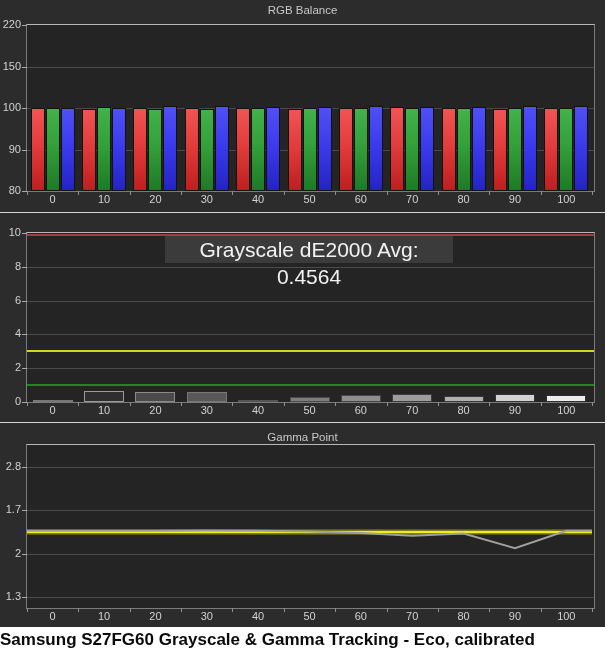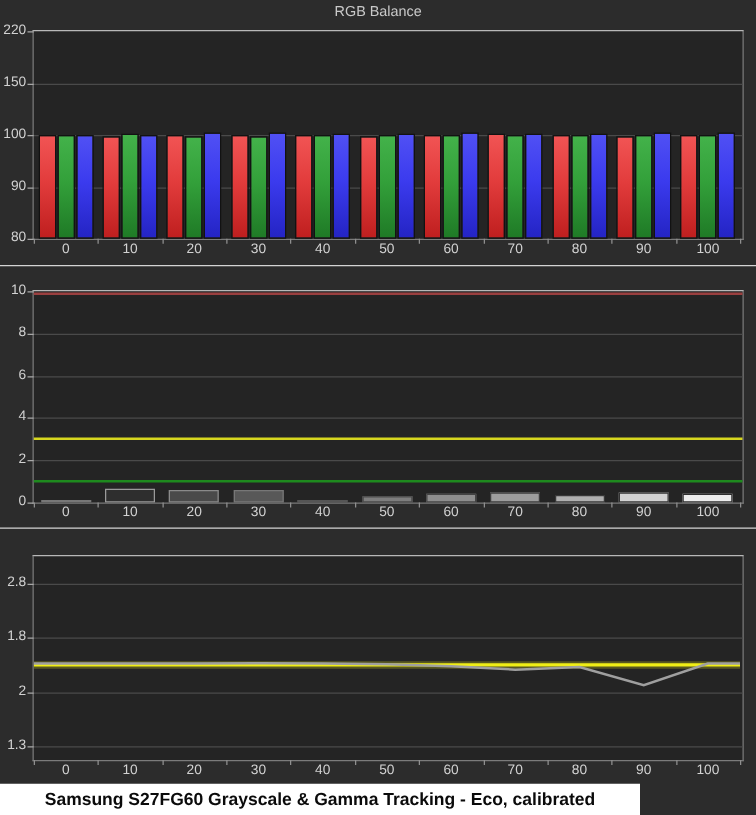--- a/index.html
+++ b/index.html
@@ -12,30 +12,31 @@
   .ref{position:absolute;left:0;width:100%;height:2px;}
   .bar{position:absolute;bottom:0;box-sizing:border-box;}
   .xlab{position:absolute;width:40px;text-align:center;font-size:11px;color:#d2d2d2;}
   .ylab{position:absolute;left:0;width:21px;text-align:right;font-size:11px;color:#d2d2d2;}
   .ydash{position:absolute;width:5px;height:1px;background:#a8a8a8;left:22px;}
   .xtick{position:absolute;width:1px;height:4px;background:#8f8f8f;}
   .sep{position:absolute;left:0;width:605px;height:1px;background:#d4d4d4;}
   .ovl{position:absolute;background:#3b3b3b;color:#f2f2f2;text-align:center;}
   #ovl-de{left:165px;top:236px;width:288px;height:27px;line-height:27px;font-size:21px;}
   #ovl-gamma{left:200px;top:445px;width:206px;height:26px;line-height:26px;font-size:20px;}
-  #caption{position:absolute;left:0;top:627px;width:512px;height:25px;background:#ffffff;
-           color:#0a0a0a;font-size:14px;font-weight:bold;text-align:center;line-height:25px;}
+  #caption{position:absolute;left:0;top:627px;width:605px;height:25px;background:#ffffff;
+           color:#0a0a0a;font-size:17px;font-weight:bold;text-align:left;line-height:25px;}
   svg{position:absolute;left:0;top:0;}
 </style>
 </head>
 <body>
 
 <div id="page">
 
   <div class="ttl" style="top:4px">RGB Balance</div>
+  <div class="ttl" style="top:431px">Gamma Point</div>
 
   <div id="plot-rgb" class="plot" style="top:24px;height:168px;">
       <div class="grid" style="top: 41.5px;"></div>
       <div class="grid" style="top: 83px;"></div>
       <div class="grid" style="top: 124.5px;"></div>
       <div class="bar" style="left: 3.68182px; width: 14px; top: 83px; height: 83px; border: 1px solid rgb(18, 18, 18); background: linear-gradient(rgb(241, 84, 84) 0%, rgb(226, 60, 60) 45%, rgb(191, 31, 31) 100%);"></div>
       <div class="bar" style="left: 55.0455px; width: 14px; top: 83.83px; height: 82.17px; border: 1px solid rgb(18, 18, 18); background: linear-gradient(rgb(241, 84, 84) 0%, rgb(226, 60, 60) 45%, rgb(191, 31, 31) 100%);"></div>
       <div class="bar" style="left: 106.409px; width: 14px; top: 82.585px; height: 83.415px; border: 1px solid rgb(18, 18, 18); background: linear-gradient(rgb(241, 84, 84) 0%, rgb(226, 60, 60) 45%, rgb(191, 31, 31) 100%);"></div>
       <div class="bar" style="left: 157.773px; width: 14px; top: 83px; height: 83px; border: 1px solid rgb(18, 18, 18); background: linear-gradient(rgb(241, 84, 84) 0%, rgb(226, 60, 60) 45%, rgb(191, 31, 31) 100%);"></div>
       <div class="bar" style="left: 209.136px; width: 14px; top: 82.585px; height: 83.415px; border: 1px solid rgb(18, 18, 18); background: linear-gradient(rgb(241, 84, 84) 0%, rgb(226, 60, 60) 45%, rgb(191, 31, 31) 100%);"></div>
@@ -96,20 +97,21 @@
       <svg width="565" height="163">
         <polyline points="0,86.9 25.7,86.9 77.0,86.9 128.4,86.9 179.8,86.9 231.1,86.9 282.5,86.9 333.9,86.9 385.2,86.9 436.6,86.9 488.0,86.9 539.3,86.9 565,86.9" fill="none" stroke="#f0ee16" stroke-width="6" stroke-opacity="0.25"></polyline>
         <polyline points="0,86.9 25.7,86.9 77.0,86.9 128.4,86.9 179.8,86.9 231.1,86.9 282.5,86.9 333.9,86.9 385.2,86.9 436.6,86.9 488.0,86.9 539.3,86.9 565,86.9" fill="none" stroke="#f0ee16" stroke-width="2.5"></polyline>
         <polyline points="0,85.8 25.7,85.8 77.0,85.8 128.4,85.8 179.8,85.6 231.1,85.8 282.5,86.4 333.9,88.0 385.2,90.7 436.6,88.6 488.0,103.2 539.3,85.8 565,85.8" fill="none" stroke="#9f9f9f" stroke-width="2"></polyline>
       </svg>
     </div>
 
   <div class="sep" style="top:212px"></div>
   <div class="sep" style="top:422px"></div>
 
+  <div id="ovl-de" class="ovl">Grayscale dE2000 Avg: 0.4564</div>
 
   <div id="caption">Samsung S27FG60 Grayscale &amp; Gamma Tracking - Eco, calibrated</div>
 <div class="ylab" style="top: 18px;">220</div>
     <div class="ydash" style="top: 25px;"></div>
     <div class="ylab" style="top: 59.5px;">150</div>
     <div class="ydash" style="top: 66.5px;"></div>
     <div class="ylab" style="top: 101px;">100</div>
     <div class="ydash" style="top: 108px;"></div>
     <div class="ylab" style="top: 142.5px;">90</div>
     <div class="ydash" style="top: 149.5px;"></div>
@@ -168,21 +170,21 @@
     <div class="xtick" style="left: 232.455px; top: 402px;"></div>
     <div class="xtick" style="left: 283.818px; top: 402px;"></div>
     <div class="xtick" style="left: 335.182px; top: 402px;"></div>
     <div class="xtick" style="left: 386.545px; top: 402px;"></div>
     <div class="xtick" style="left: 437.909px; top: 402px;"></div>
     <div class="xtick" style="left: 489.273px; top: 402px;"></div>
     <div class="xtick" style="left: 540.636px; top: 402px;"></div>
     <div class="xtick" style="left: 592px; top: 402px;"></div>
     <div class="ylab" style="top: 459.733px;">2.8</div>
     <div class="ydash" style="top: 466.733px;"></div>
-    <div class="ylab" style="top: 503.2px;">1.8</div>
+    <div class="ylab" style="top: 503.2px;">1.7</div>
     <div class="ydash" style="top: 510.2px;"></div>
     <div class="ylab" style="top: 546.667px;">2</div>
     <div class="ydash" style="top: 553.667px;"></div>
     <div class="ylab" style="top: 590.133px;">1.3</div>
     <div class="ydash" style="top: 597.133px;"></div>
     <div class="xlab" style="left: 32.6818px; top: 610px;">0</div>
     <div class="xlab" style="left: 84.0455px; top: 610px;">10</div>
     <div class="xlab" style="left: 135.409px; top: 610px;">20</div>
     <div class="xlab" style="left: 186.773px; top: 610px;">30</div>
     <div class="xlab" style="left: 238.136px; top: 610px;">40</div>

